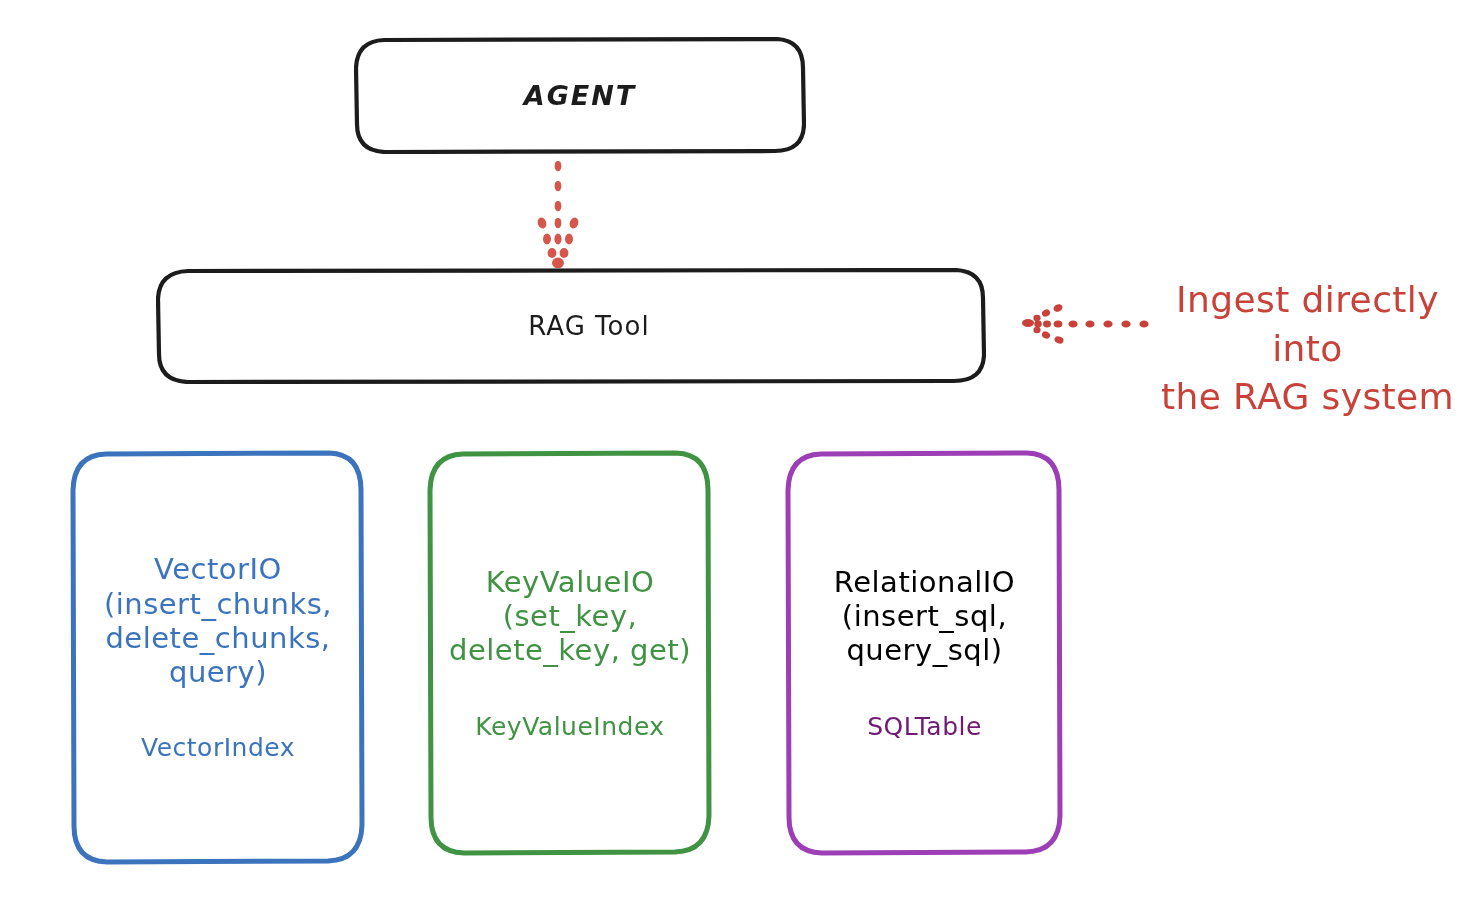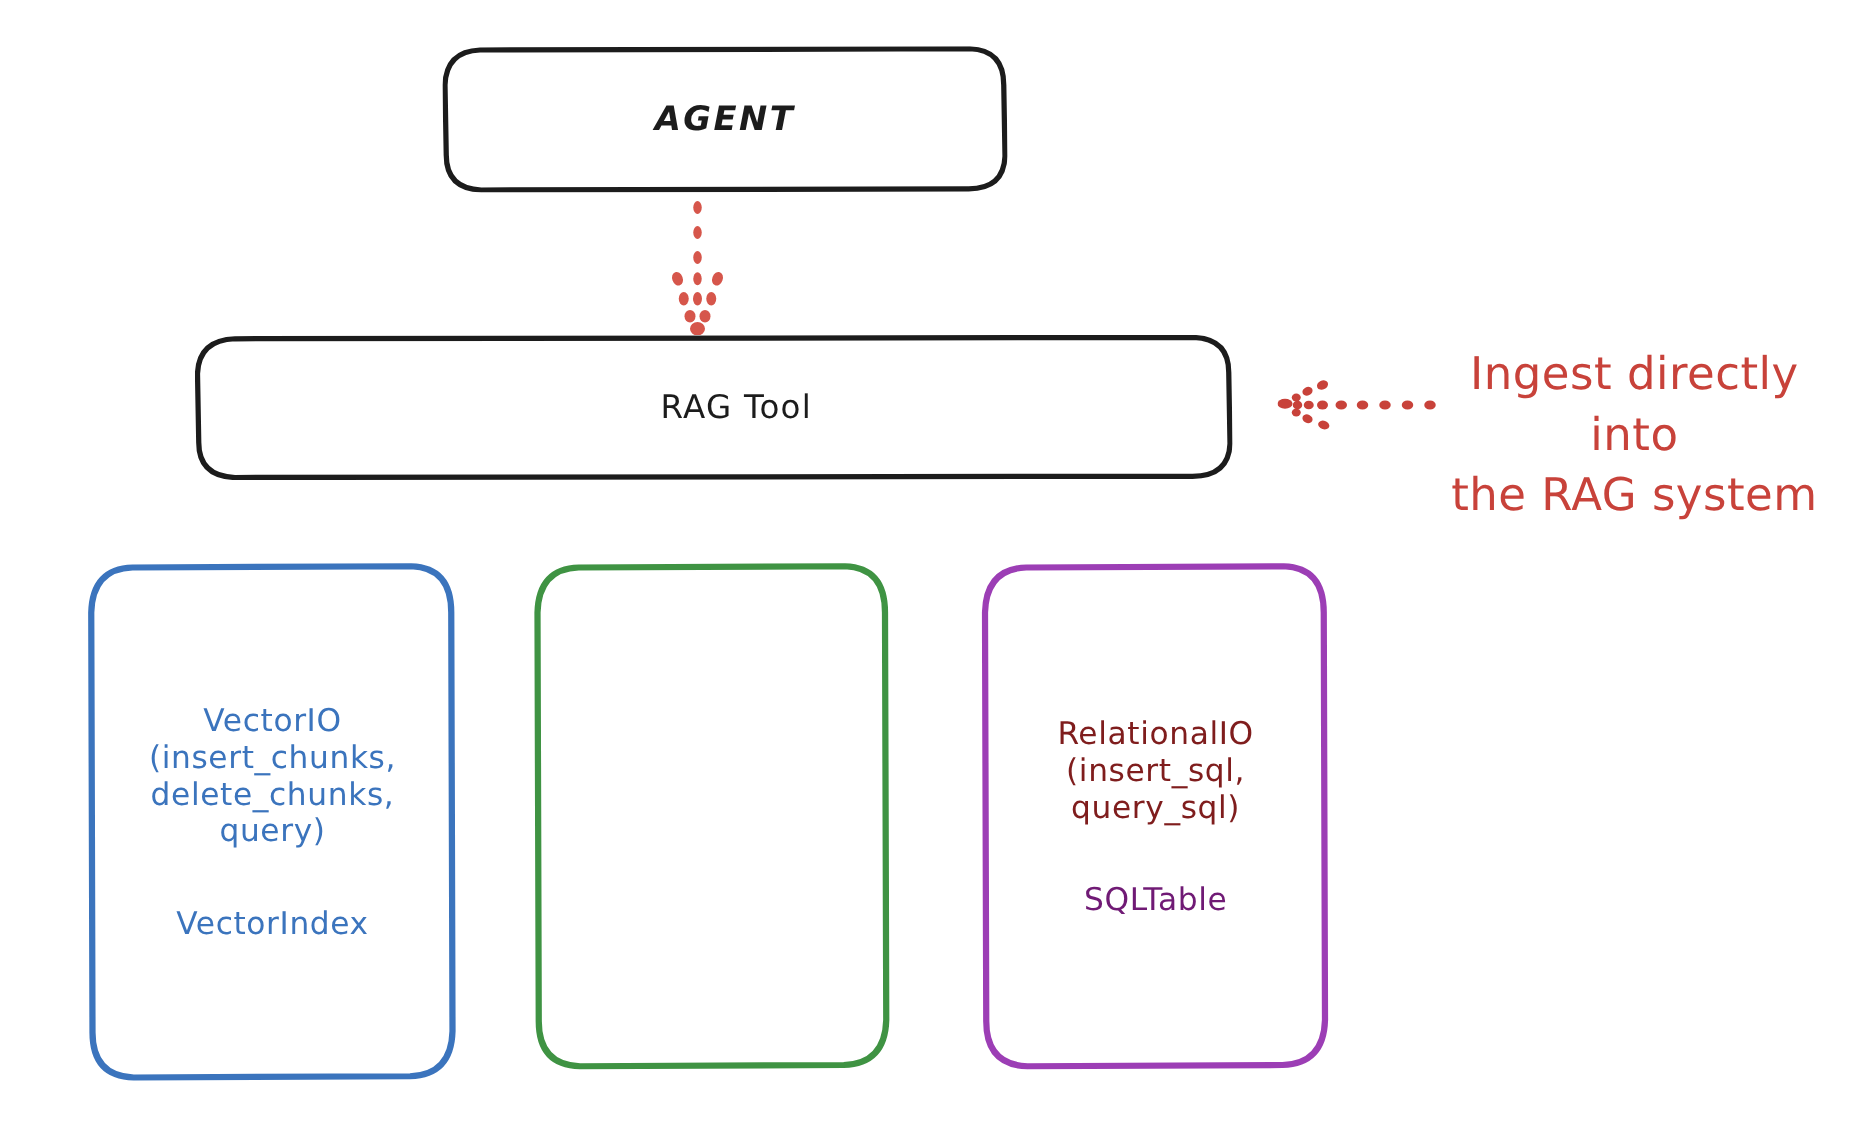--- a/index.html
+++ b/index.html
@@ -73,21 +73,21 @@
     width: 286px;
     height: 406px;
   }
   #relationalio-node {
     left: 785px;
     top: 450px;
     width: 279px;
     height: 406px;
   }
   .provider-api {
-    font-size: 25px;
+    font-size: 29px;
     margin-bottom: 44px;
   }
   .provider-index {
     font-size: 25px;
   }
 
   
   .sketch-border {
     position: absolute;
     left: 0;
@@ -209,27 +209,33 @@
 delete_chunks,
 query)</div>
       <div class="node-label provider-index" style="color:#3b74bd">VectorIndex</div>
     </div>
   </div>
 
   <div class="node" id="keyvalueio-node">
     <svg class="sketch-border" viewBox="0 0 286 406" preserveAspectRatio="none">
       <path d="M 36 4 L 249 3 Q 281 4 281 40 L 282 366 Q 281 401 248 402 L 37 403 Q 4 402 4 367 L 3 40 Q 4 5 36 4 Z" fill="#ffffff" stroke="#3f9343" stroke-width="5" stroke-linecap="round" stroke-linejoin="round"></path>
     </svg>
+    <div class="node-inner">
+      <div class="node-label provider-api" style="color:#3f9343">KeyValueIO
+(set_key,
+delete_key, get)</div>
+      <div class="node-label provider-index" style="color:#3f9343">KeyValueIndex</div>
+    </div>
   </div>
 
   <div class="node" id="relationalio-node">
     <svg class="sketch-border" viewBox="0 0 279 406" preserveAspectRatio="none">
       <path d="M 36 4 L 242 3 Q 274 4 274 40 L 275 366 Q 274 401 241 402 L 37 403 Q 4 402 4 367 L 3 40 Q 4 5 36 4 Z" fill="#ffffff" stroke="#9c3eb5" stroke-width="5" stroke-linecap="round" stroke-linejoin="round"></path>
     </svg>
     <div class="node-inner">
-      <div class="node-label provider-api" style="color:#7f1d1d">RelationalIO
+      <div class="node-label provider-api" style="color:#000000">RelationalIO
 (insert_sql,
 query_sql)</div>
       <div class="node-label provider-index" style="color:#701a75">SQLTable</div>
     </div>
   </div>
 
 </div>
 
 </body></html>

